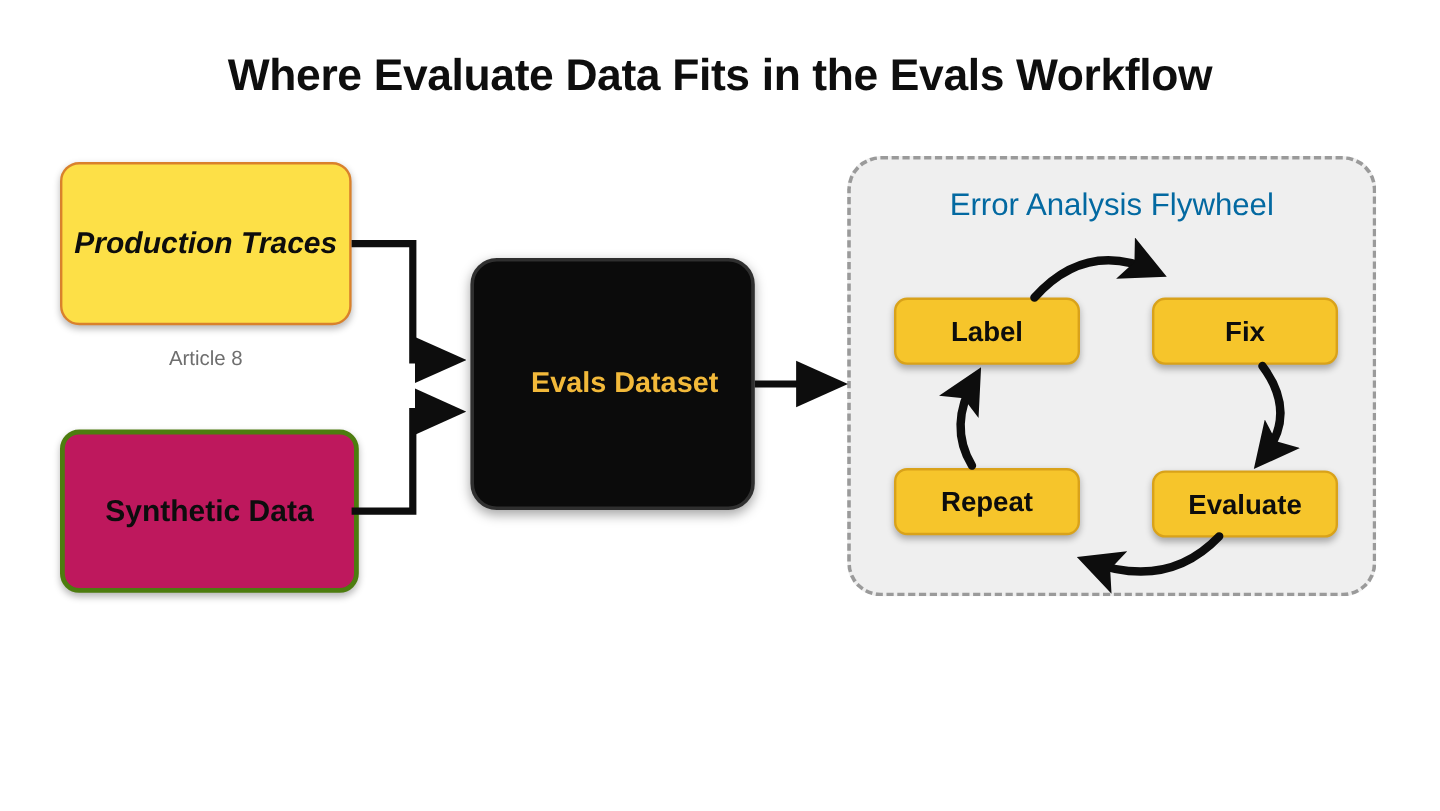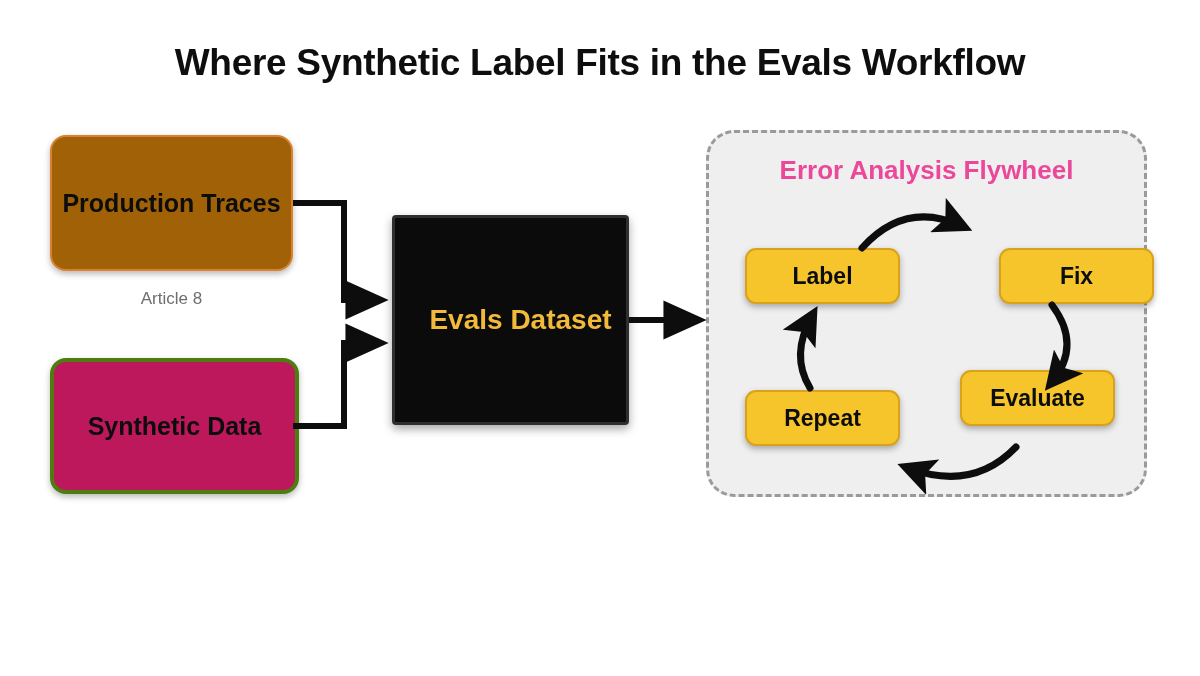--- a/index.html
+++ b/index.html
@@ -44,22 +44,23 @@
     line-height: 1.28;
     color: #0d0d0d;
     box-sizing: border-box;
     box-shadow: 0 3px 6px rgba(0,0,0,0.28);
   }
   #box-production-traces {
     left: 50px;
     top: 135px;
     width: 243px;
     height: 136px;
-    background: #a16207;
+    background: #fde047;
     border: 2px solid #D9812C;
+    font-style: italic;
   }
   #box-synthetic-data {
     left: 50px;
     top: 358px;
     width: 249px;
     height: 136px;
     background: #be185d;
     border: 4px solid #4d7c0f;
   }
   .src-caption {
@@ -74,26 +75,26 @@
 
   
   #box-evals-dataset {
     position: absolute;
     left: 392px;
     top: 215px;
     width: 237px;
     height: 210px;
     background: #0b0b0b;
     border: 3px solid #2f2f2f;
-    border-radius: 4px;
+    border-radius: 22px;
     display: flex;
     align-items: center;
     justify-content: center;
     text-align: center;
-    font-size: 28px;
+    font-size: 24px;
     font-weight: bold;
     line-height: 1.3;
     color: #F2B93A;
     box-sizing: border-box;
     box-shadow: 0 4px 10px rgba(0,0,0,0.35);
     padding-left: 20px;
   }
 
   
   #flywheel-panel {
@@ -107,43 +108,43 @@
     border-radius: 28px;
     box-sizing: border-box;
   }
   #flywheel-title {
     position: absolute;
     left: 706px;
     top: 155px;
     width: 441px;
     text-align: center;
     font-size: 26px;
-    font-weight: bold;
-    color: #ec4899;
+    font-weight: normal;
+    color: #0369a1;
   }
   .fw-node {
     position: absolute;
     display: flex;
     align-items: center;
     justify-content: center;
     width: 155px;
     height: 56px;
     background: #F6C52B;
     border: 2px solid #D9A21A;
     border-radius: 11px;
     font-size: 23px;
     font-weight: bold;
     color: #0d0d0d;
     box-sizing: border-box;
     box-shadow: 0 3px 6px rgba(0,0,0,0.3);
   }
   #fw-node-label    { left: 745px; top: 248px; }
-  #fw-node-fix      { left: 960px; top: 248px; margin-left: 39px; }
+  #fw-node-fix      { left: 960px; top: 248px; }
   #fw-node-repeat   { left: 745px; top: 390px; }
-  #fw-node-evaluate { left: 960px; top: 370px; }
+  #fw-node-evaluate { left: 960px; top: 392px; }
 
   
   #connectors {
     position: absolute;
     left: 0;
     top: 0;
     width: 1200px;
     height: 676px;
     pointer-events: none;
   }
@@ -162,21 +163,21 @@
     font-weight: bold;
     letter-spacing: 1.1px;
     color: #1c1c1c;
   }
 </style>
 </head>
 <body>
 
 <div id="canvas">
 
-  <div id="page-title">Where Synthetic Label Fits in the Evals Workflow</div>
+  <div id="page-title">Where Evaluate Data Fits in the Evals Workflow</div>
 
   <div class="src-box" id="box-production-traces">
     <span>Production Traces</span>
   </div>
   <div class="src-caption" id="caption-production-traces">Article 8</div>
 
   <div class="src-box" id="box-synthetic-data">
     <span>Synthetic Data</span>
   </div>
 

